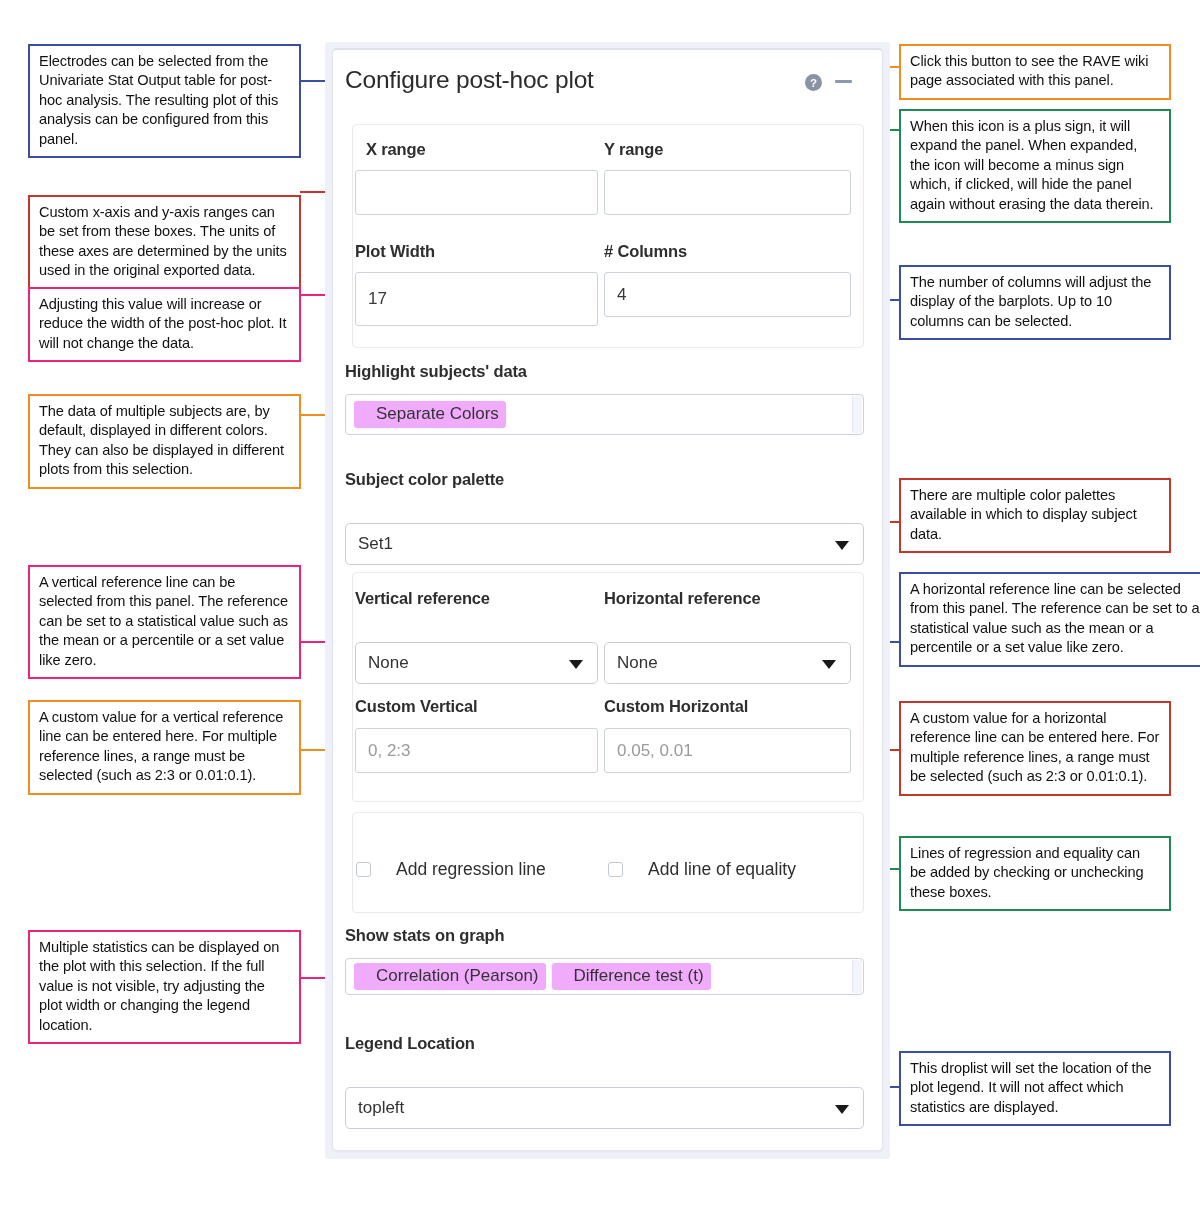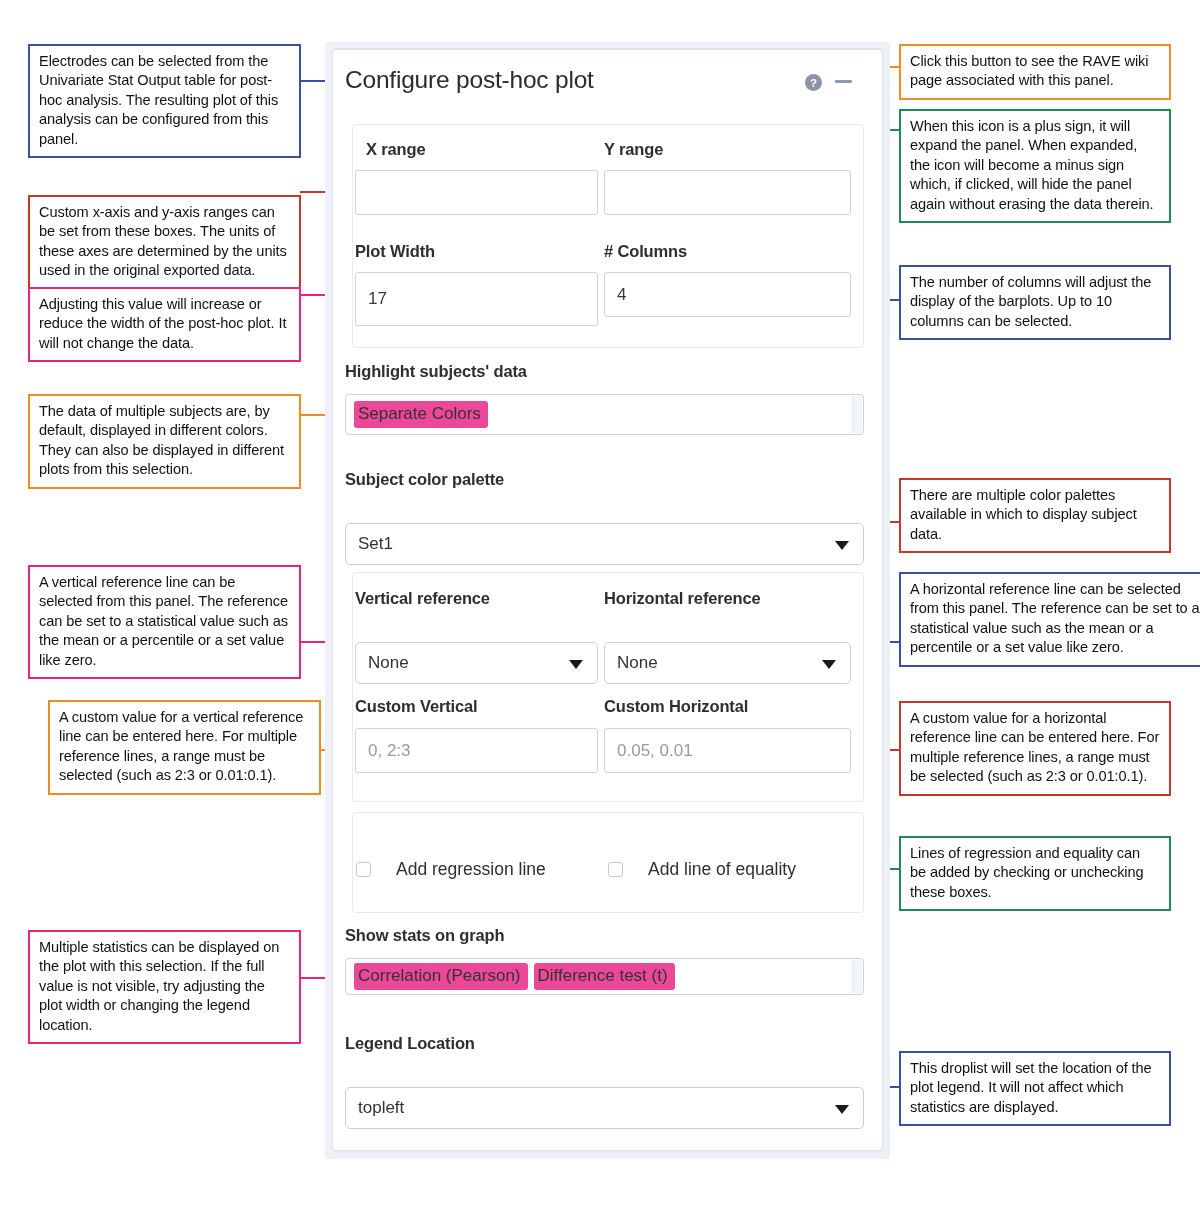--- a/index.html
+++ b/index.html
@@ -152,23 +152,23 @@
     gap: 6px;
   }
   .token-field .sbar {
     position: absolute;
     right: 1px; top: 1px; bottom: 1px;
     width: 10px;
     background: #f2f5f9;
     border-left: 1px solid #e4e8ee;
   }
   .token {
-    background: #ec4899;
+    background: #f0abfc;
     border-radius: 3px;
-    padding: 3px 7px 4px 4px;
+    padding: 3px 7px 4px 22px;
     font-size: 17px;
     color: #333;
     white-space: nowrap;
   }
 
   .chk-row {
     position: absolute;
     display: flex;
     align-items: center;
     gap: 25px;
@@ -318,21 +318,21 @@
   </div>
 
   <div class="callout" style="left:28px; top:394px; width:273px; border-color:#f08d21;">
     <p>The data of multiple subjects are, by default, displayed in different colors. They can also be displayed in different plots from this selection.</p>
   </div>
 
   <div class="callout" style="left:28px; top:565px; width:273px; border-color:#e8247f;">
     <p>A vertical reference line can be selected from this panel. The reference can be set to a statistical value such as the mean or a percentile or a set value like zero.</p>
   </div>
 
-  <div class="callout" style="left:28px; top:700px; width:273px; border-color:#f08d21;margin-left:20px;">
+  <div class="callout" style="left:28px; top:700px; width:273px; border-color:#f08d21;">
     <p>A custom value for a vertical reference line can be entered here. For multiple reference lines, a range must be selected (such as 2:3 or 0.01:0.1).</p>
   </div>
 
   <div class="callout" style="left:28px; top:930px; width:273px; border-color:#e8247f;">
     <p>Multiple statistics can be displayed on the plot with this selection. If the full value is not visible, try adjusting the plot width or changing the legend location.</p>
   </div>
 
   <div class="callout" style="left:899px; top:44px; width:272px; border-color:#f08d21;">
     <p>Click this button to see the RAVE wiki page associated with this panel.</p>
   </div>

